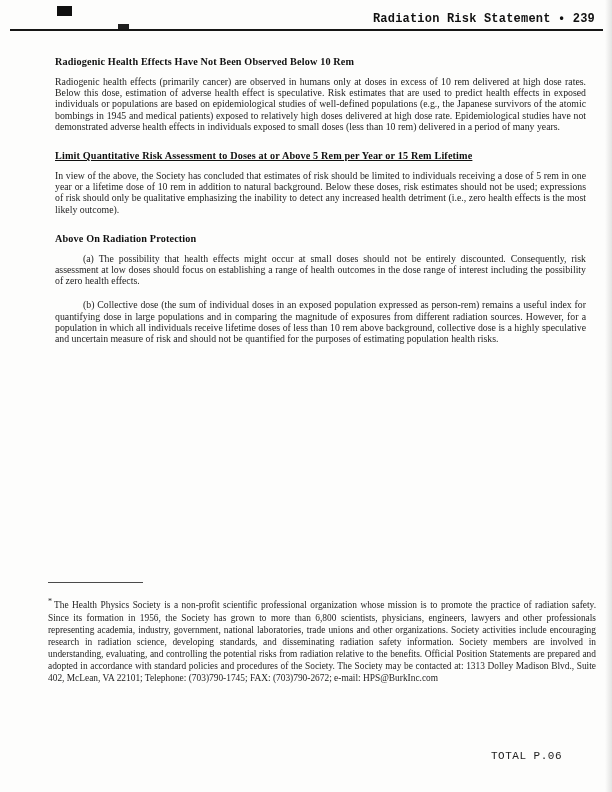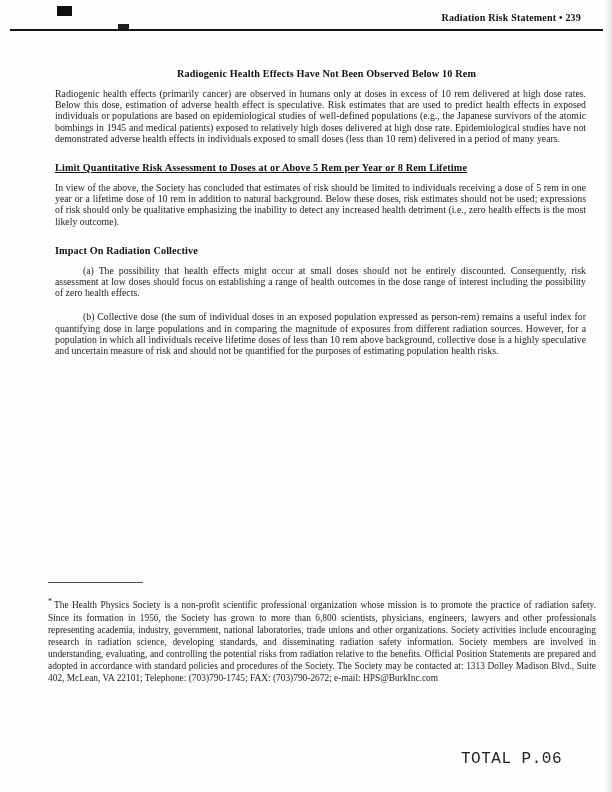--- a/index.html
+++ b/index.html
@@ -17,35 +17,35 @@
     overflow: hidden;
   }
   .scan-edge {
     position: absolute; top: 0; right: 0; width: 7px; height: 100%;
     background: linear-gradient(to right, rgba(0,0,0,0), rgba(0,0,0,0.10));
   }
   .artifact { position: absolute; background: #101010; }
   .artifact-1 { left: 57px; top: 6px; width: 15px; height: 10px; }
   .artifact-2 { left: 118px; top: 24px; width: 11px; height: 7px; background:#1f1f1f; }
   .header-title {
-    position: absolute; top: 12px; right: 31px;
-    font-size: 10px; font-weight: bold; letter-spacing: 0.2px; color: #111;
+    position: absolute; top: 12px; right: 17px;
+    font-size: 12px; font-weight: bold; letter-spacing: 0.2px; color: #111; font-family: Liberation Mono, monospace;
   }
   .header-rule {
     position: absolute; top: 29px; left: 10px; right: 9px;
     height: 2px; background: #161616;
   }
   .content {
     position: absolute; top: 56px; left: 55px; width: 543px;
   }
   .section-heading {
     font-size: 10.2px; font-weight: bold; color: #101010;
     margin: 18px 0 9px 0; letter-spacing: 0.15px;
   }
-  .section:first-child .section-heading { margin-top: 12px; text-align: center; }
+  .section:first-child .section-heading { margin-top: 0; }
   .section-heading.underlined { text-decoration: underline; }
   .content p {
     font-size: 9.8px; line-height: 11.2px;
     margin: 0 12px 13px 0;
     text-align: justify;
     color: #1c1c1c;
   }
   .content p.indented { text-indent: 28px; }
   .footnote-rule {
     position: absolute; top: 582px; left: 48px;
@@ -55,21 +55,21 @@
     position: absolute; top: 587px; left: 48px; right: 16px;
     font-size: 9.4px; line-height: 12px;
     text-align: justify; color: #1e1e1e;
   }
   .footnote-marker {
     vertical-align: super; font-size: 8px; margin-right: 2px;
   }
   .page-stamp {
     position: absolute; top: 750px; right: 50px;
     font-family: "Liberation Mono", "DejaVu Sans Mono", monospace;
-    font-size: 16px; color: #222; letter-spacing: 0.5px;
+    font-size: 11px; color: #222; letter-spacing: 0.5px;
   }
 </style>
 </head>
 <body>
 
 <div class="page">
 
   <div class="artifact artifact-1"></div>
   <div class="artifact artifact-2"></div>
 
@@ -77,26 +77,26 @@
   <div class="header-rule"></div>
 
   <div class="content">
 
     <div class="section">
       <div class="section-heading">Radiogenic Health Effects Have Not Been Observed Below 10 Rem</div>
       <p>Radiogenic health effects (primarily cancer) are observed in humans only at doses in excess of 10 rem delivered at high dose rates. Below this dose, estimation of adverse health effect is speculative. Risk estimates that are used to predict health effects in exposed individuals or populations are based on epidemiological studies of well-defined populations (e.g., the Japanese survivors of the atomic bombings in 1945 and medical patients) exposed to relatively high doses delivered at high dose rate. Epidemiological studies have not demonstrated adverse health effects in individuals exposed to small doses (less than 10 rem) delivered in a period of many years.</p>
     </div>
 
     <div class="section">
-      <div class="section-heading underlined">Limit Quantitative Risk Assessment to Doses at or Above 5 Rem per Year or 8 Rem Lifetime</div>
+      <div class="section-heading underlined">Limit Quantitative Risk Assessment to Doses at or Above 5 Rem per Year or 15 Rem Lifetime</div>
       <p>In view of the above, the Society has concluded that estimates of risk should be limited to individuals receiving a dose of 5 rem in one year or a lifetime dose of 10 rem in addition to natural background. Below these doses, risk estimates should not be used; expressions of risk should only be qualitative emphasizing the inability to detect any increased health detriment (i.e., zero health effects is the most likely outcome).</p>
     </div>
 
     <div class="section">
-      <div class="section-heading">Impact On Radiation Collective</div>
+      <div class="section-heading">Above On Radiation Protection</div>
       <p class="indented">(a) The possibility that health effects might occur at small doses should not be entirely discounted. Consequently,  risk assessment at low doses should focus on establishing a range of  health outcomes in the dose range of interest including the possibility of zero health effects.</p>
       <p class="indented">(b) Collective dose (the sum of individual doses in an exposed population expressed as person-rem) remains a useful index for quantifying dose in large populations and in comparing the magnitude of exposures from different radiation sources. However, for a population in which all individuals receive lifetime doses of less than 10 rem above background, collective dose  is a highly speculative and uncertain measure of risk and should not be quantified for the purposes of estimating population health risks.</p>
     </div>
 
   </div>
 
   <div class="footnote-rule"></div>
 
   <p class="footnote"><span class="footnote-marker">*</span><span>The Health Physics Society is a non-profit scientific professional organization whose mission is to promote the practice of radiation safety.  Since its formation in 1956, the Society has grown to more than 6,800 scientists, physicians, engineers, lawyers and other professionals representing academia, industry, government, national laboratories, trade unions and other organizations.  Society activities include encouraging research in radiation science, developing standards, and disseminating radiation safety information.  Society members are involved in understanding, evaluating, and controlling the potential risks from radiation relative to the benefits.  Official Position Statements are prepared and adopted in accordance with standard policies and procedures of the Society.  The Society may be contacted at: 1313 Dolley Madison Blvd., Suite 402, McLean, VA 22101; Telephone: (703)790-1745; FAX: (703)790-2672; e-mail: HPS@BurkInc.com</span></p>
 

